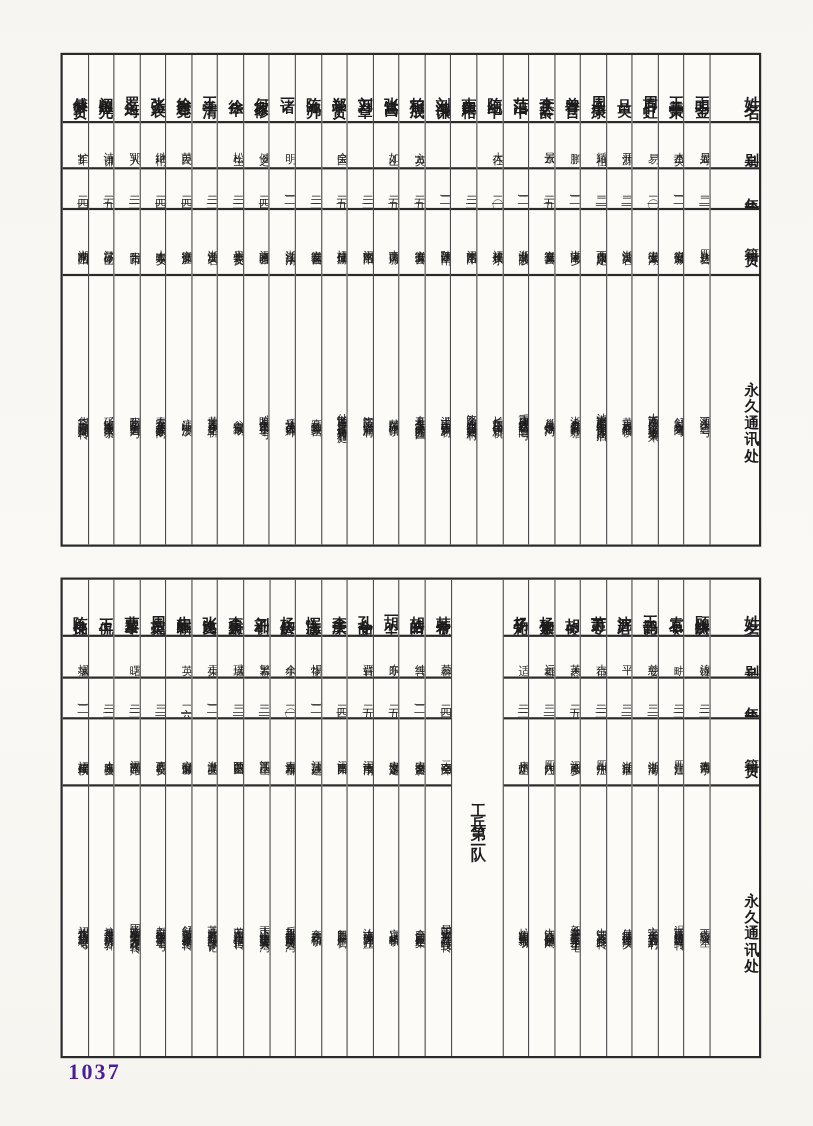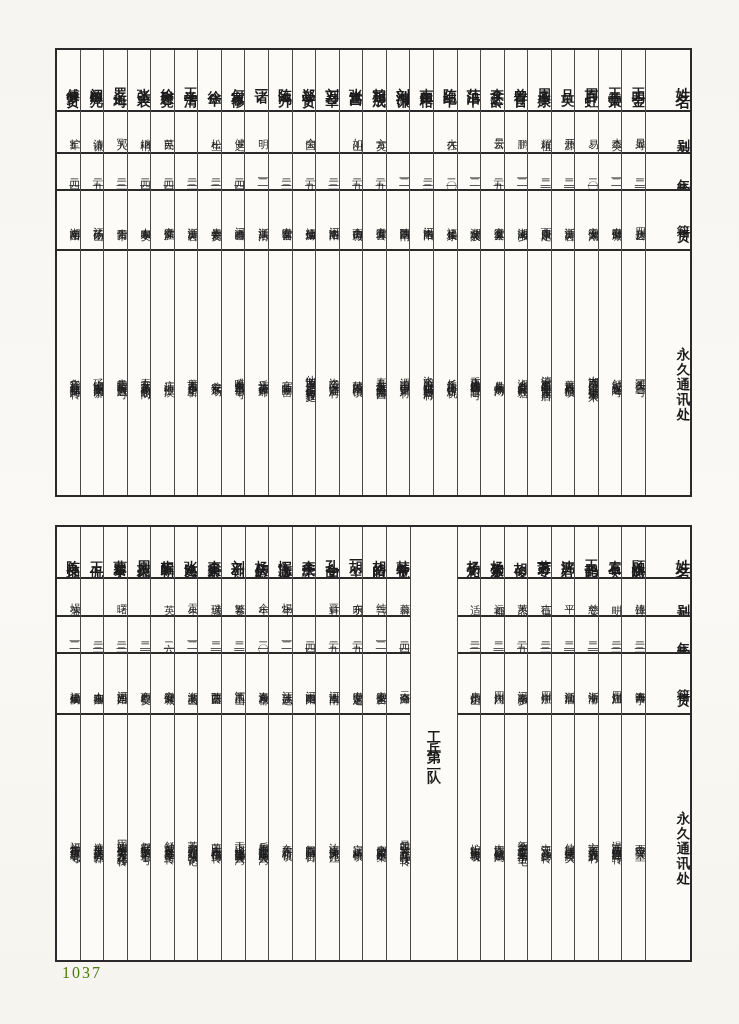--- a/index.html
+++ b/index.html
@@ -58,21 +58,21 @@
   .header-col .cell-native { font-size:13px;  letter-spacing:5px; text-align:center; padding-top:0; }
   .header-col .cell-addr   { font-size:13.5px; letter-spacing:15px; text-align:center; padding-top:0; }
 
   .section-label {
     writing-mode:vertical-rl; text-orientation:upright;
     font-weight:bold; font-size:14px; letter-spacing:10px;
   }
 
   .page-number {
     position:absolute; left:62px; top:964px;
-    font-size:16px; letter-spacing:2px; color:#4d7c0f;
+    font-size:20px; letter-spacing:2px; color:#4c1d95;font-weight:bold;
   }
 </style>
 </head>
 <body>
 
 <div class="sheet"></div>
 
 <div id="table0" class="vtable t0">
     <div class="col header-col">
       <div class="cell cell-name">姓名</div>

